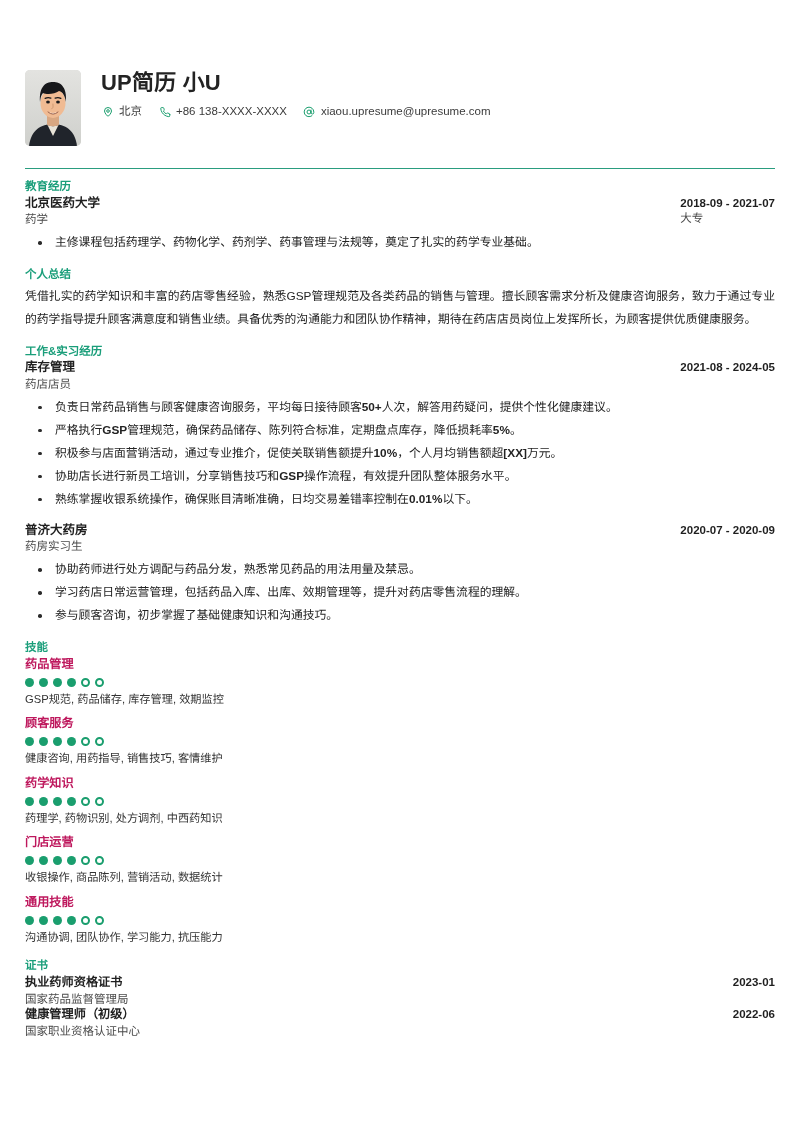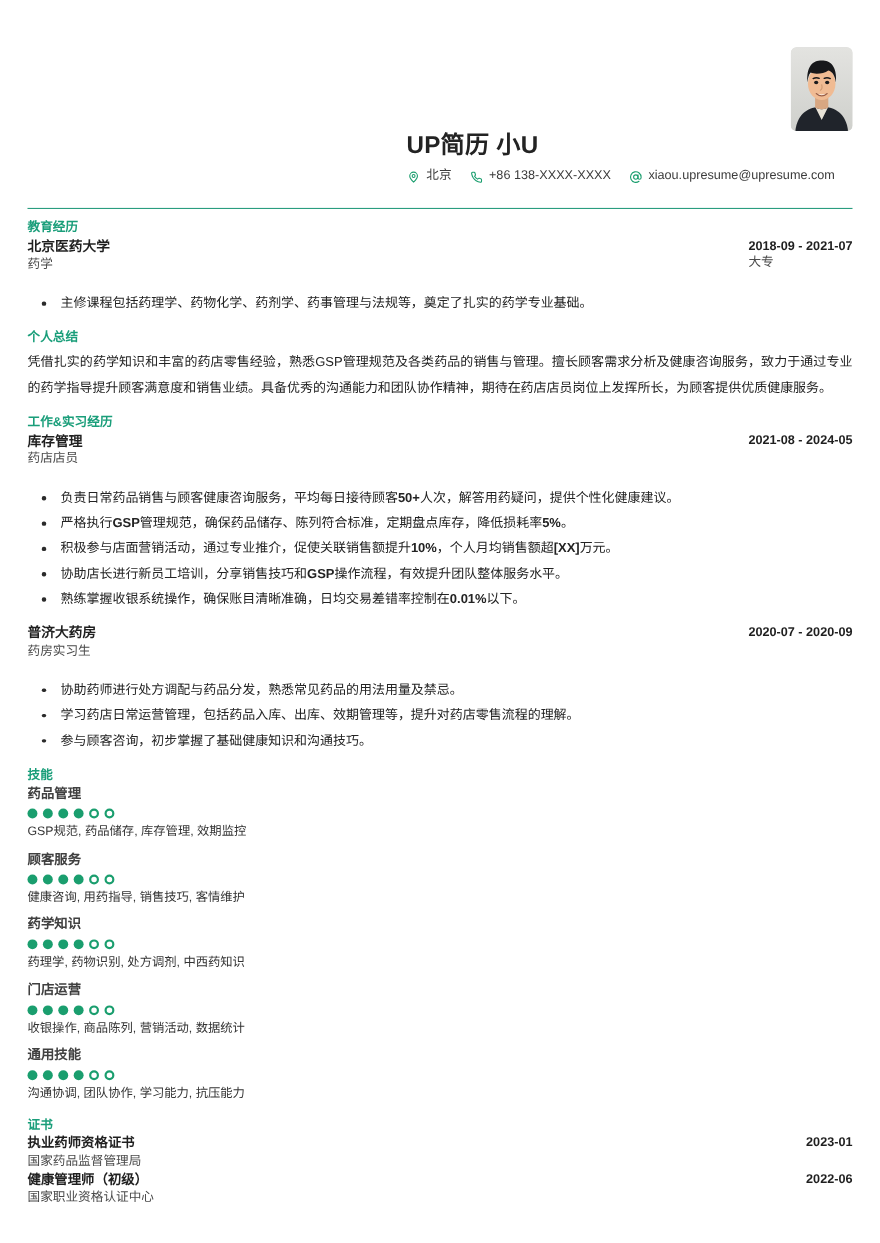--- a/index.html
+++ b/index.html
@@ -20,25 +20,24 @@
     position: relative;
     width: 800px;
     height: 1130px;
     background: #ffffff;
     padding: 0 25px;
   }
 
   
   .header {
     display: flex;
-    align-items: flex-end;
-    padding-top: 43px;
+    align-items: flex-start;
+    padding-top: 70px;
     padding-bottom: 0;
     min-height: 100px;
-    flex-direction: column;
   }
   .photo {
     width: 56px;
     height: 76px;
     border-radius: 5px;
     flex: 0 0 auto;
     overflow: hidden;
     position: relative;
     background: #d9d9d6;
   }
@@ -132,21 +131,21 @@
   .date-sub {
     font-size: 11.5px;
     font-weight: 400;
     color: #4a4a4a;
     line-height: 1.3;
     margin-top: 1px;
   }
 
   ul.bullets {
     list-style: none;
-    margin: 16px 0 0 0;
+    margin: 4px 0 0 0;
     padding: 0;
   }
   ul.bullets li {
     position: relative;
     padding-left: 30px;
     font-size: 11.8px;
     line-height: 1.95;
     color: #232323;
   }
   ul.bullets li::before {
@@ -168,21 +167,21 @@
     margin: 2px 0 0 0;
     text-align: justify;
   }
 
   
   .skill { margin-top: 9px; }
   .skill:first-of-type { margin-top: 1px; }
   .skill-name {
     font-size: 12.2px;
     font-weight: 700;
-    color: #404040;
+    color: #be185d;
     line-height: 1.3;
   }
   .dots {
     display: flex;
     gap: 5px;
     margin: 5px 0 5px 0;
   }
   .dot {
     width: 9px;
     height: 9px;

